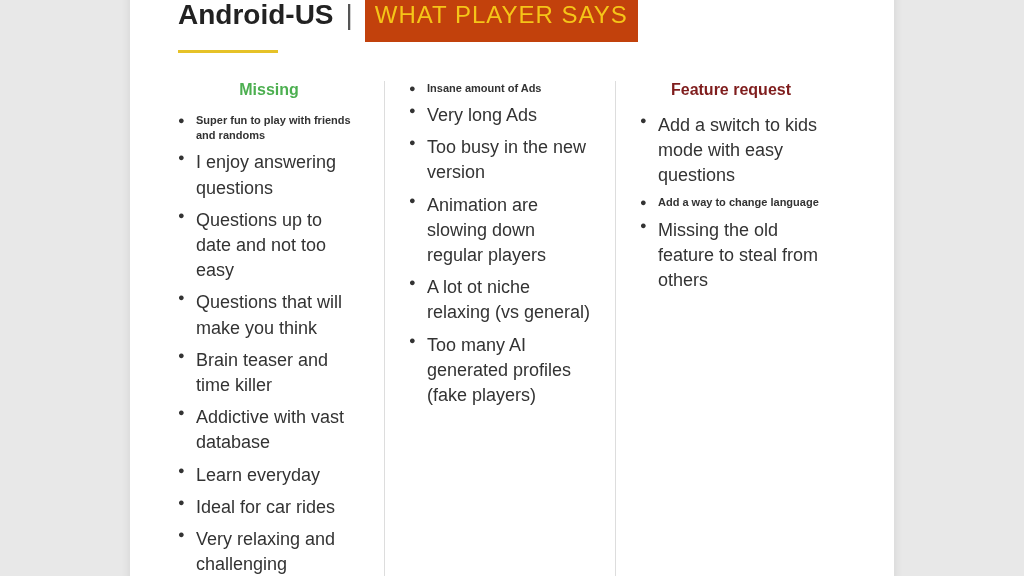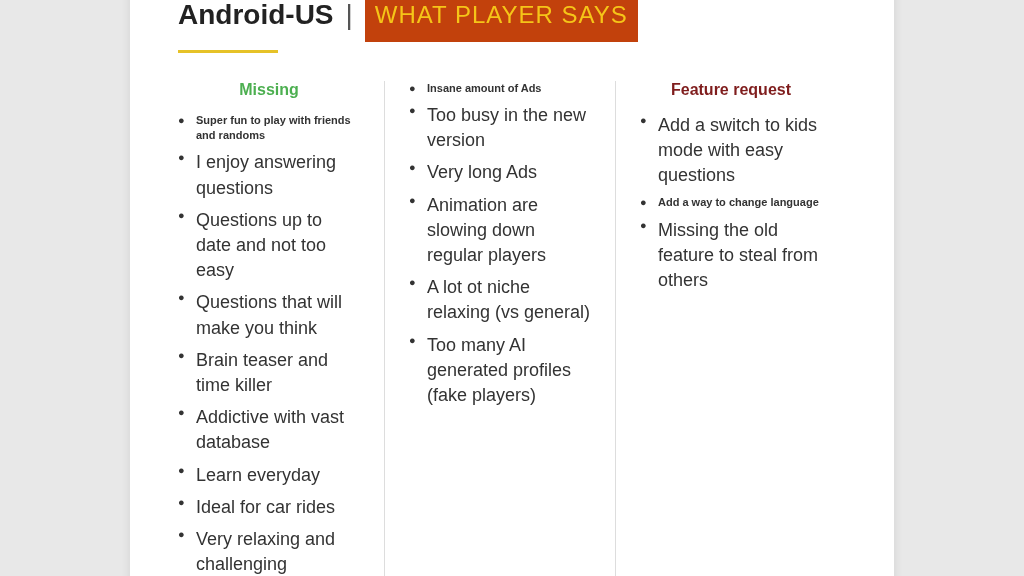--- a/index.html
+++ b/index.html
@@ -147,22 +147,22 @@
           <li>Brain teaser and time killer</li>
           <li>Addictive with vast database</li>
           <li>Learn everyday</li>
           <li>Ideal for car rides</li>
           <li>Very relaxing and challenging</li>
         </ul>
       </div>
       <div class="column">
         <ul class="bullet-list">
           <li class="bold-item">Insane amount of Ads</li>
+          <li>Very long Ads</li>
           <li>Too busy in the new version</li>
-          <li>Very long Ads</li>
           <li>Animation are slowing down regular players</li>
           <li>A lot ot niche relaxing (vs general)</li>
           <li>Too many AI generated profiles (fake players)</li>
         </ul>
       </div>
       <div class="column">
         <div class="col-header feature">Feature request</div>
         <ul class="bullet-list">
           <li>Add a switch to kids mode with easy questions</li>
           <li class="bold-item">Add a way to change language</li>

